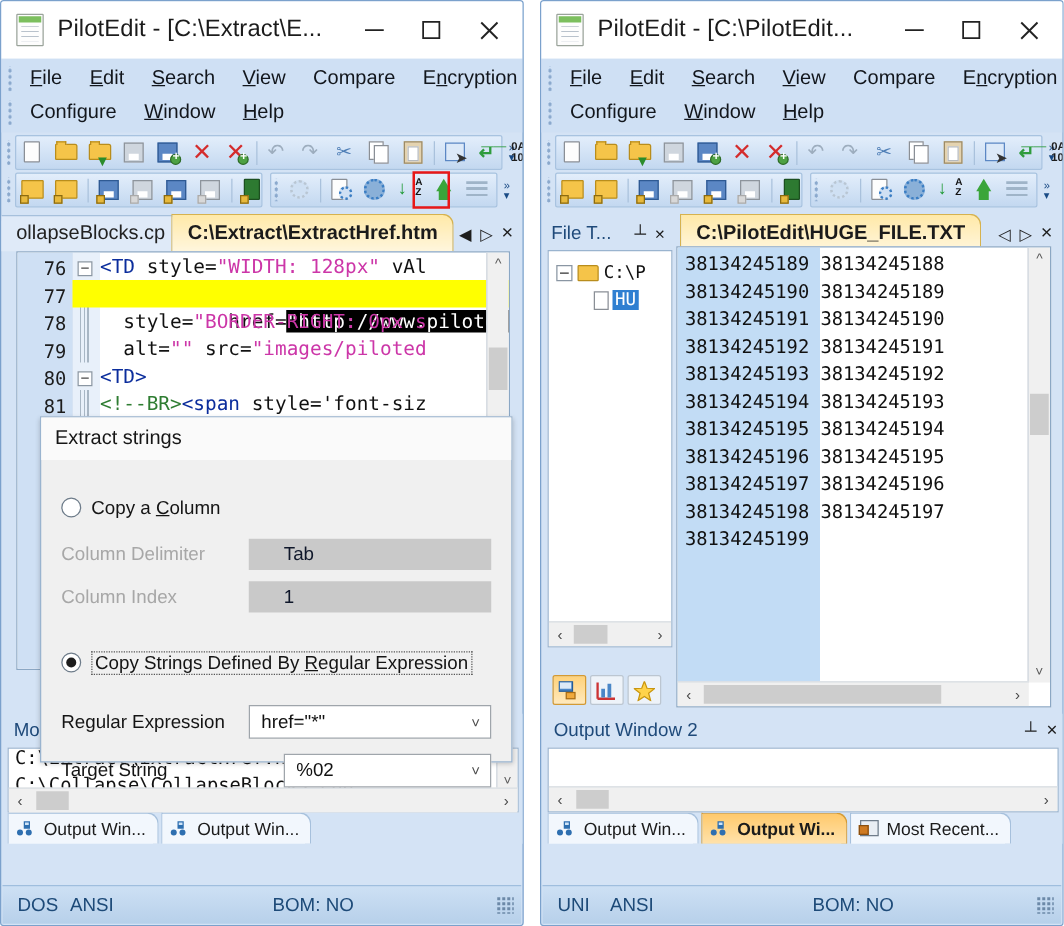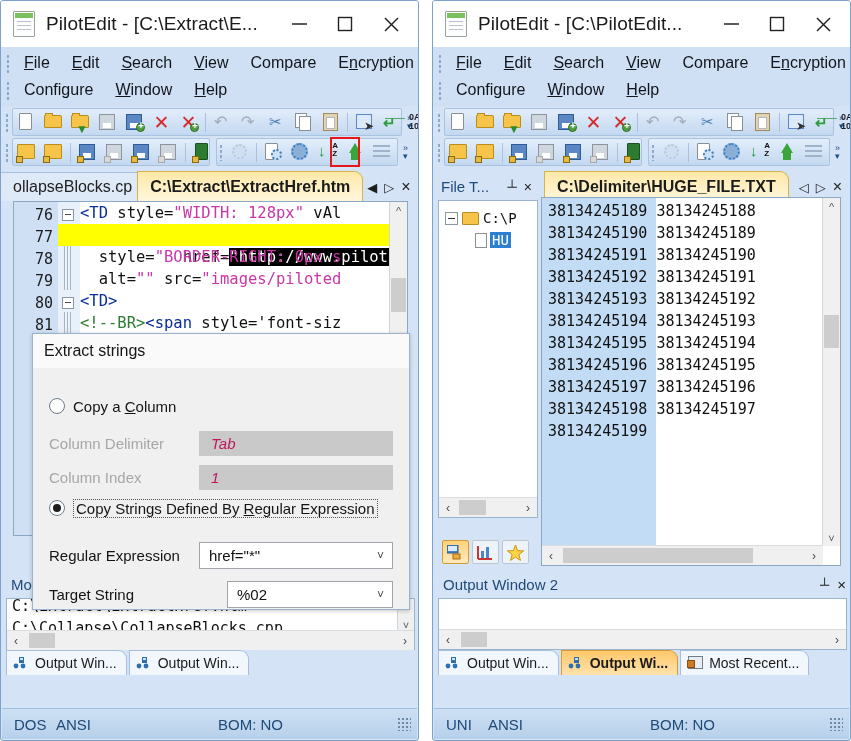--- a/index.html
+++ b/index.html
@@ -140,22 +140,22 @@
   .radio{width:16px;height:16px;border-radius:50%;border:1px solid #6e7c8a;background:#fff;
        box-sizing:border-box;flex:none;margin-right:8px;position:relative;}
   .radio.on::after{content:"";position:absolute;left:3px;top:3px;width:8px;height:8px;
        border-radius:50%;background:#1d1d1d;}
   .rlabel{font-size:15px;color:#141414;}
   .rlabel.focus{border:1px dotted #555;padding:0 2px;}
   .rlabel u{text-decoration:underline;}
   .frow{display:flex;align-items:center;height:31px;margin-top:3px;}
   .flabel{width:150px;font-size:15px;color:#141414;flex:none;}
   .flabel.dim{color:#a7a7a7;}
-  .fctl{flex:1;height:25px;background:#c9c9c9;color:#be185d;font-size:15px;
-        display:flex;align-items:center;padding-left:12px;box-sizing:border-box;font-style:italic;}
+  .fctl{flex:1;height:25px;background:#c9c9c9;color:#0f172a;font-size:15px;
+        display:flex;align-items:center;padding-left:28px;box-sizing:border-box;}
   .fsel{flex:1;height:27px;background:#fff;border:1px solid #9fa5ab;box-sizing:border-box;
         display:flex;align-items:center;padding-left:9px;font-size:15px;color:#111;}
   .fsel .chev{margin-left:auto;margin-right:8px;color:#4a4a4a;font-size:12px;}
 
   
   .pane{position:absolute;background:#d4e3f5;}
   .pane-hdr{height:27px;display:flex;align-items:center;padding:0 5px 0 9px;
         font-size:15px;color:#1f4a7a;}
   .pane-hdr .ic{margin-left:auto;display:flex;gap:8px;align-items:center;color:#1b1b1b;font-size:13px;}
   .pane-body{position:absolute;left:4px;right:4px;background:#fff;border:1px solid #9ab4cf;
@@ -494,21 +494,21 @@
           <span class="rlabel">Copy a <u>C</u>olumn</span>
         </div>
         <div class="frow" style="margin-top:7px;">
           <span class="flabel dim">Column Delimiter</span>
           <span class="fctl">Tab</span>
         </div>
         <div class="frow">
           <span class="flabel dim">Column Index</span>
           <span class="fctl">1</span>
         </div>
-        <div class="radio-row" style="">
+        <div class="radio-row" style="margin-top:22px;">
           <span class="radio on"></span>
           <span class="rlabel focus">Copy Strings Defined By <u>R</u>egular Expression</span>
         </div>
         <div class="frow" style="margin-top:17px;">
           <span class="flabel">Regular Expression</span>
           <span class="fsel">
             <span>href="*"</span>
             <span class="chev">˅</span>
           </span>
         </div>
@@ -689,21 +689,21 @@
       </div>
       <div class="tb-more">»<br>▾</div>
     </div>
 
     <div class="tabstrip" style="margin-top:4px;">
       <div style="width:105px;height:29px;display:flex;align-items:center;padding:0 6px 0 8px;box-sizing:border-box;font-size:15px;color:#1f4a7a;">
         <span>File T...</span>
         <span style="margin-left:auto;font-size:13px;color:#1b1b1b;">┴</span>
         <span style="margin-left:7px;font-size:14px;color:#1b1b1b;">×</span>
       </div>
-      <div class="dtab active" style="margin-left:6px;">C:\Delimiter\HUGE_FILE.TXT</div>
+      <div class="dtab active" style="margin-left:6px;">C:\PilotEdit\HUGE_FILE.TXT</div>
       <div class="tabnav">
         <span>◁</span>
         <span>▷</span>
         <span style="font-size:16px;">×</span>
       </div>
     </div>
 
     <div style="position:absolute;left:5px;top:199px;width:100px;height:366px;background:#d4e3f5;">
       <div style="position:absolute;left:0;top:0;right:0;bottom:48px;background:#fff;border:1px solid #9ab4cf;box-sizing:border-box;overflow:hidden;">
         <div class="ftree">

